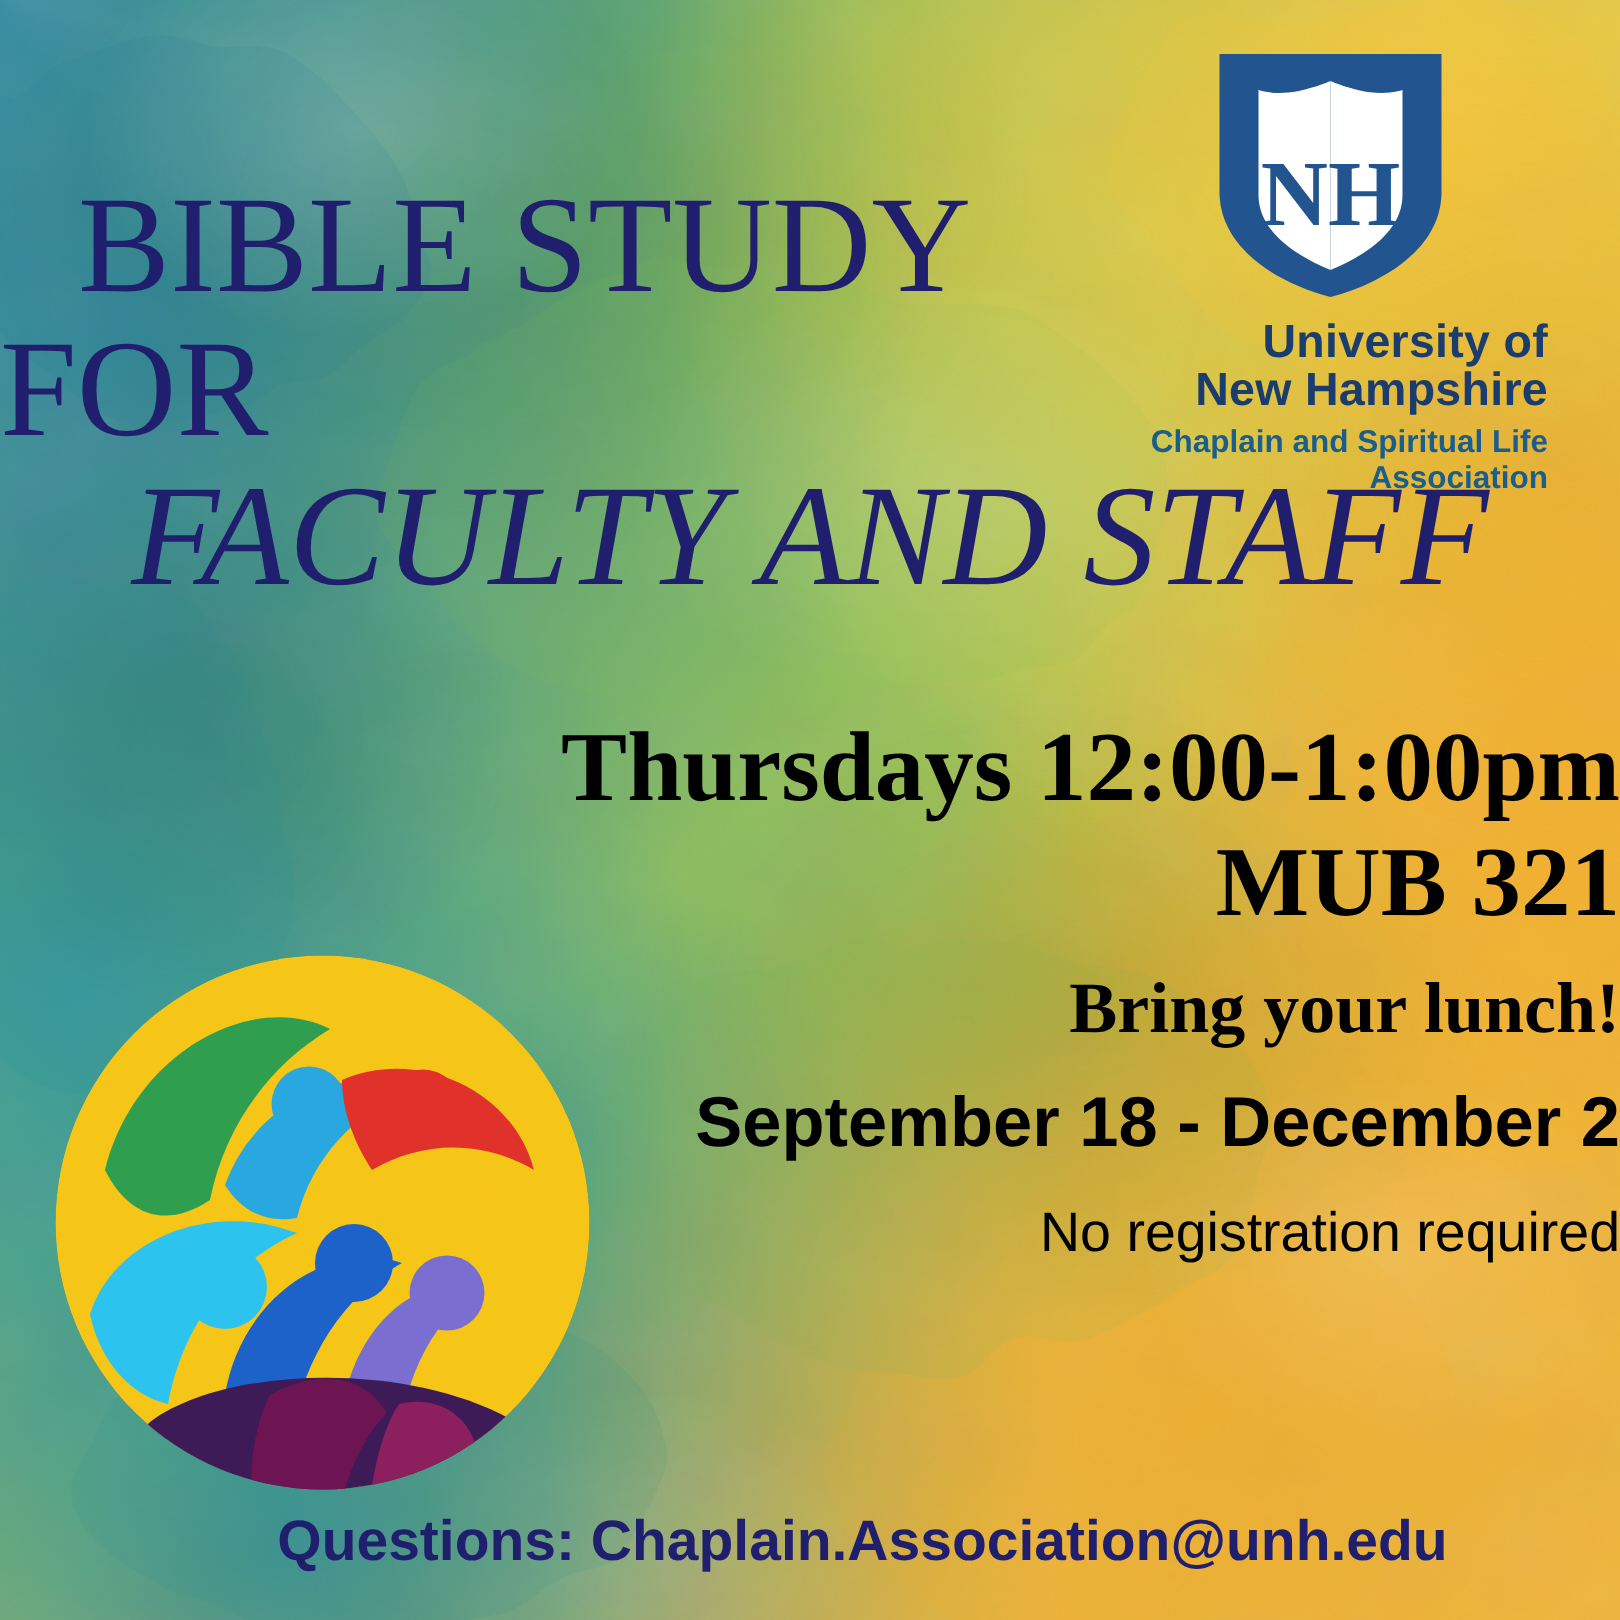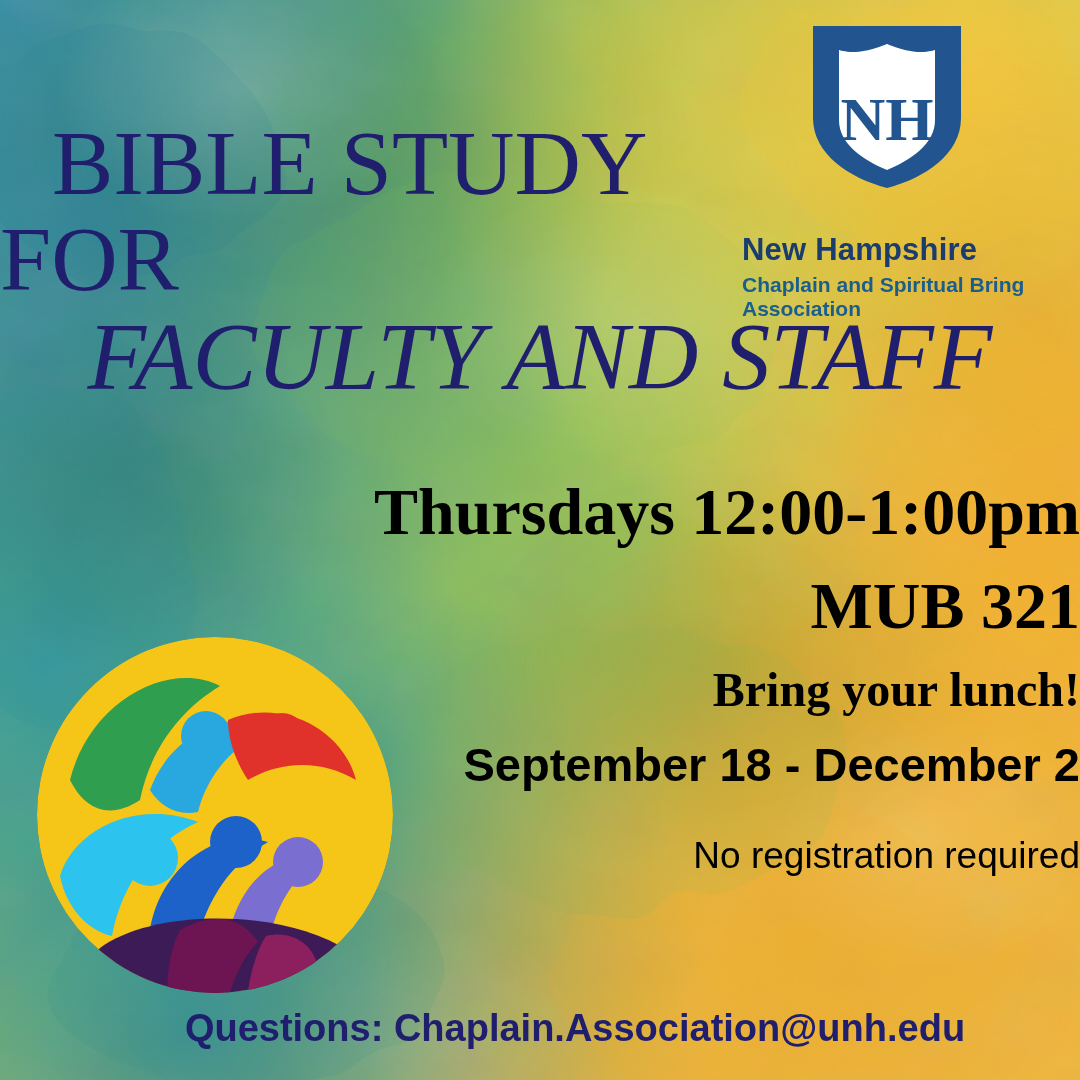--- a/index.html
+++ b/index.html
@@ -58,24 +58,24 @@
   }
   .bg-grain {
     position: absolute;
     inset: 0;
     opacity: .22;
   }
 
   
   .logo-block {
     position: absolute;
-    top: 22px;
+    top: 32px;
     right: 48px;
     width: 290px;
-    text-align: left;
+    text-align: right;
   }
   .shield-wrap { display: block; margin: 0 auto; }
   .logo-univ {
     font-family: "Liberation Sans", sans-serif;
     font-weight: bold;
     color: #1b3d6d;
     font-size: 31px;
     line-height: 1.04;
     margin-top: 10px;
     letter-spacing: .2px;
@@ -137,21 +137,21 @@
     line-height: 1.04;
     display: block;
     padding-left: 110px;
   }
   .d-room {
     font-size: 66px;
     font-weight: bold;
     line-height: 1.1;
     display: block;
     padding-left: 110px;
-    margin-top: 23px;
+    margin-top: 6px;
   }
   .d-lunch {
     font-size: 48px;
     font-weight: bold;
     line-height: 1.1;
     display: block;
     padding-left: 108px;
     margin-top: 22px;
   }
   .d-dates {
@@ -161,21 +161,21 @@
     display: block;
     padding-left: 150px;
     margin-top: 22px;
     font-family: "Liberation Sans", sans-serif;
   }
   .d-reg {
     font-size: 37px;
     line-height: 1.1;
     display: block;
     padding-left: 118px;
-    margin-top: 45px;
+    margin-top: 28px;
     font-family: "Liberation Sans", sans-serif;
   }
 
   
   .question {
     position: absolute;
     left: 0;
     bottom: 30px;
     width: 1080px;
     text-align: center;
@@ -230,25 +230,25 @@
 
   <div class="logo-block">
     <svg class="shield-wrap" width="160" height="170" viewBox="0 0 160 170">
       <path d="M6 4 H154 V96 C154 132 118 156 80 166 C42 156 6 132 6 96 Z" fill="#22558f"></path>
       <path d="M80 22 C80 22 62 30 46 30 C38 30 32 28 32 28 V98 C32 122 56 138 80 148 V22 Z" fill="#ffffff"></path>
       <path d="M80 22 C80 22 98 30 114 30 C122 30 128 28 128 28 V98 C128 122 104 138 80 148 V22 Z" fill="#ffffff"></path>
       <path d="M36 34 C44 36 56 34 66 30 V142 C52 134 36 120 36 98 Z" fill="#22558f" opacity="0"></path>
       <text x="80" y="118" text-anchor="middle" font-family="Liberation Serif, serif" font-weight="bold" font-size="62" fill="#22558f">NH</text>
     </svg>
     <div class="logo-univ">
-      <br>
+      <span>University of</span><br>
       <span>New Hampshire</span>
     </div>
     <div class="logo-sub">
-      <span>Chaplain and Spiritual Bring</span><br>
+      <span>Chaplain and Spiritual Life</span><br>
       <span>Association</span>
     </div>
   </div>
 
   <div class="headline">
     <span class="l1">BIBLE STUDY</span>
     <span class="l2">FOR</span>
     <span class="l3">FACULTY AND STAFF</span>
   </div>
 

